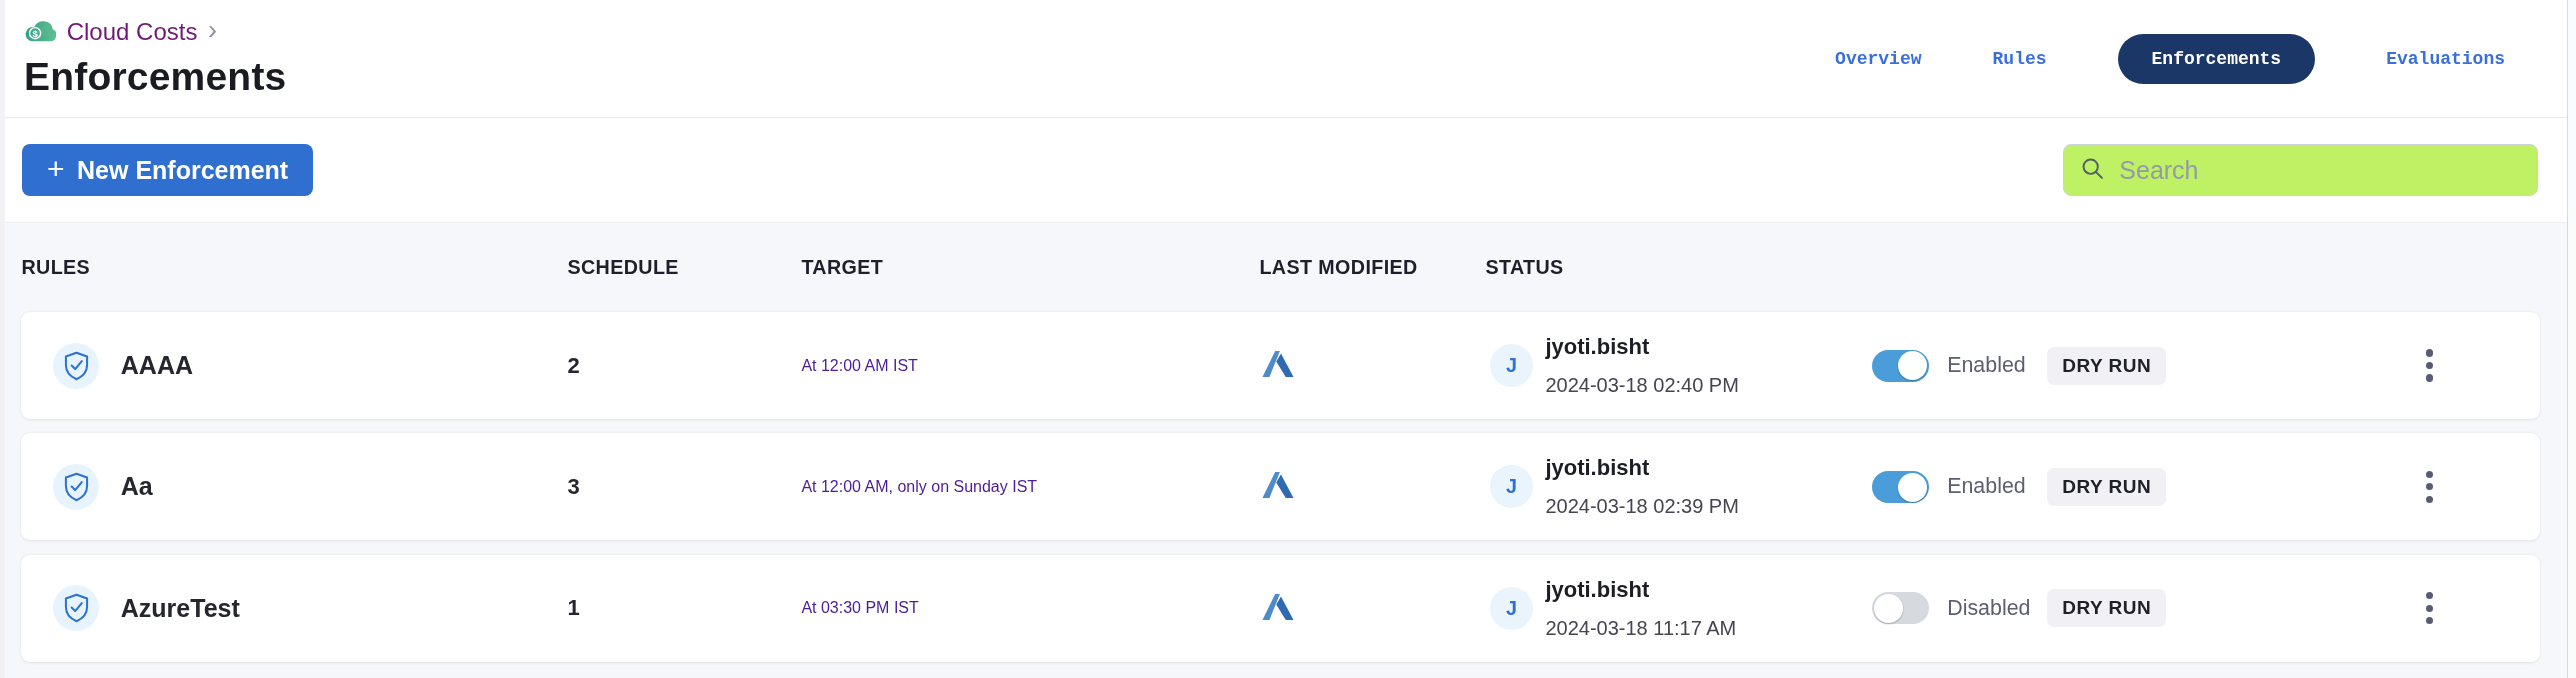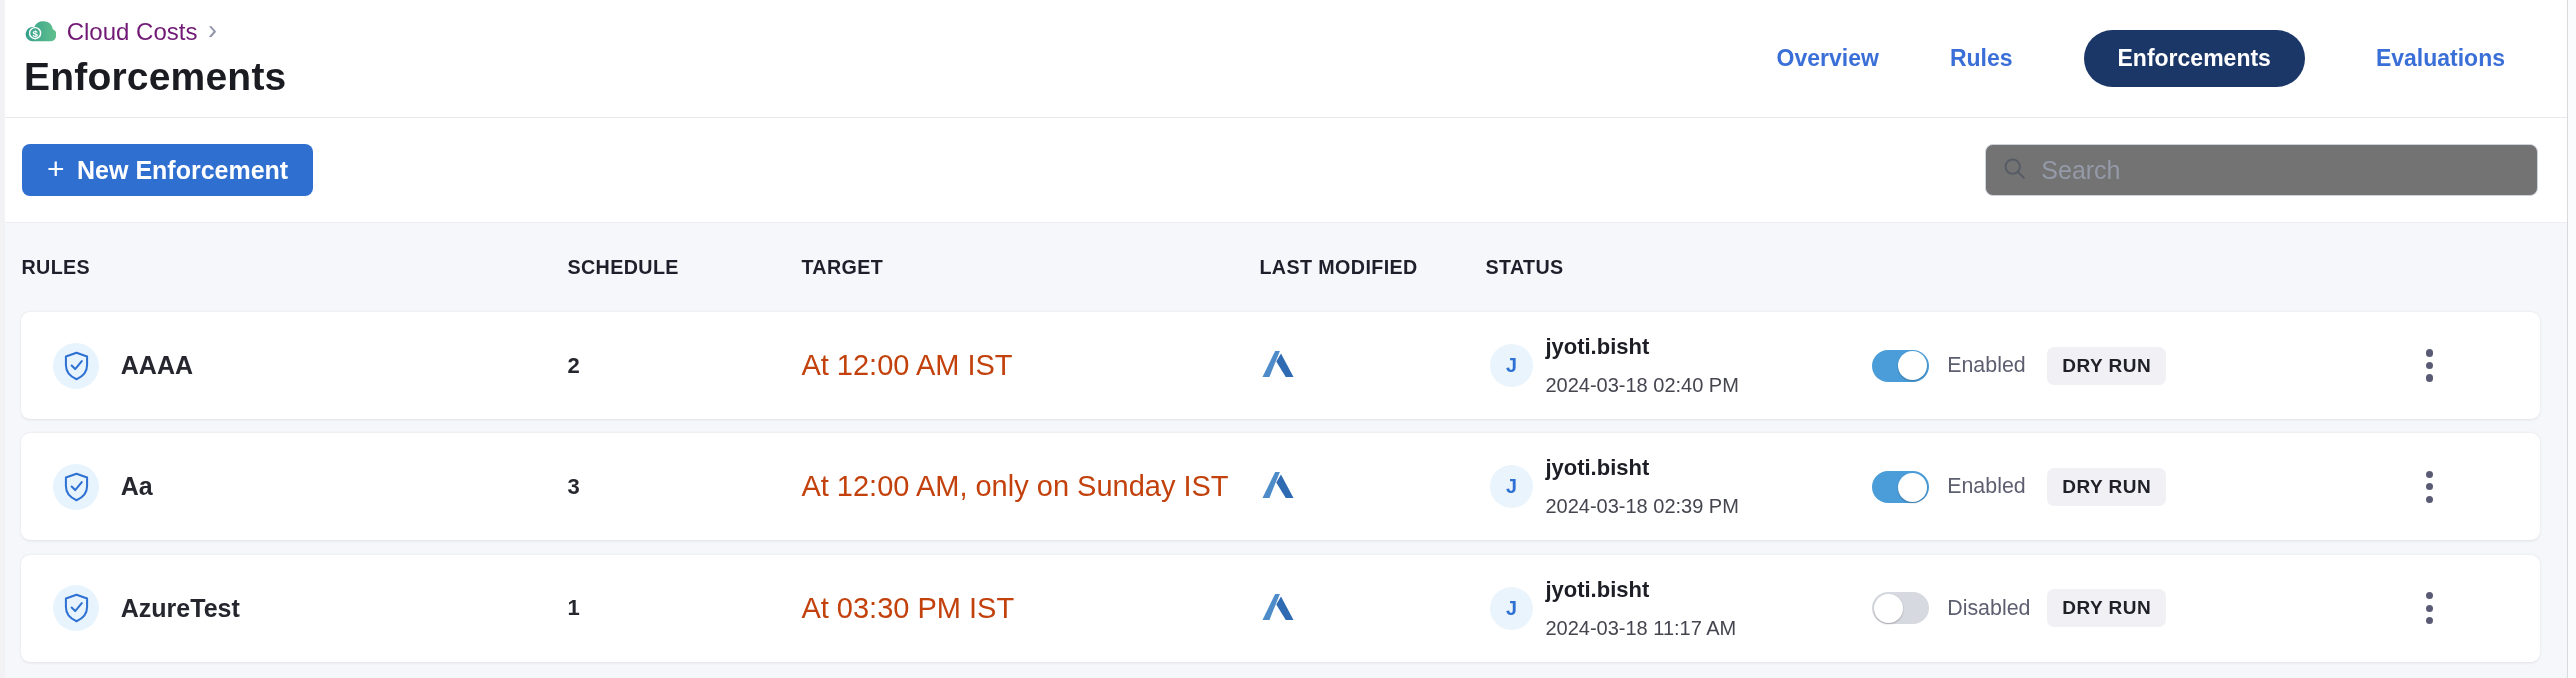--- a/index.html
+++ b/index.html
@@ -15,51 +15,51 @@
   
   .header-band { height:118px; background:#fff; border-bottom:1.8px solid #e9eaee;
     display:flex; justify-content:space-between; align-items:center; padding:0 71px 0 24px; }
   .crumb-title { display:flex; flex-direction:column; justify-content:center; gap:9px; }
   .breadcrumb { display:flex; align-items:center; gap:10.7px; }
   .breadcrumb .crumb-label { color:#701a75; font-size:24px; }
   .breadcrumb .chevron { color:#8d92a6; font-size:27px; line-height:1; margin-top:-3.6px; }
   .page-title { font-size:39px; font-weight:700; color:#1b1c22; letter-spacing:0.2px; }
 
   .tabs { display:flex; align-items:center; gap:71px; }
-  .tab { color:#3b6fd8; font-size:23px; font-weight:600; cursor:pointer; white-space:nowrap; }
+  .tab { color:#3b6fd8; font-size:18px; font-weight:600; cursor:pointer; white-space:nowrap;font-family:Liberation Mono, monospace; }
   .tab.active { background:#1b3768; color:#fff; border-radius:892px; padding:15px 34px; font-weight:700; }
 
   
   .toolbar { height:105px; background:#fff; border-bottom:1.8px solid #eceef2;
     display:flex; align-items:center; justify-content:space-between; padding:0 38px 0 22px; }
   .new-btn { display:flex; align-items:center; gap:12.5px; background:#2e6fd0; color:#fff;
     border:none; border-radius:8px; height:52px; padding:0 25px; font-size:25px; font-weight:700;
     font-family:"Liberation Sans", sans-serif; cursor:pointer; }
   .new-btn .plus { font-size:30px; font-weight:400; line-height:1; margin-top:-2.7px; }
-  .search-box { display:flex; align-items:center; gap:14.3px; width:553px; height:52px;
-    border:1.8px solid #ced2dc; border-radius:8px; background:#737373; padding:0 16px; }
+  .search-box { display:flex; align-items:center; gap:14.3px; width:475px; height:52px;
+    border:1.8px solid #ced2dc; border-radius:8px; background:#bef264; padding:0 16px; }
   .search-box input { border:none; outline:none; flex:1; font-size:25px; color:#25262e;
     font-family:"Liberation Sans", sans-serif; background:transparent; }
   .search-box input::placeholder { color:#949aa8; }
 
   
   .table-area { background:#f6f7fa; height:456px; }
   .grid { display:grid; grid-template-columns:546px 234px 458px 226px 385px 523px 1fr; align-items:center; }
   .thead { height:89px; margin-left:21.4px; width:2519px; }
   .th { font-size:19.7px; font-weight:700; color:#1d1f2b; letter-spacing:0.4px; }
   .th.name { padding-left:33px; }
 
   .row-card { width:2519px; height:107px; margin:0 0 14.3px 21.4px; background:#fff;
     border-radius:9px; box-shadow:0 0.9px 2.7px rgba(40,41,61,.10); cursor:pointer; }
   .cell-name { display:flex; align-items:center; gap:21.4px; padding-left:32px; }
   .icon-circle { width:46px; height:46px; border-radius:50%; background:#e7f4fd;
     display:flex; align-items:center; justify-content:center; flex:none; }
   .name-text { font-size:25px; font-weight:600; color:#25262e; }
   .rules-text { font-size:22px; font-weight:600; color:#25262e; }
-  .schedule-text { font-size:29px; color:#c2410c; }
+  .schedule-text { font-size:16px; color:#4c1d95; }
 
   .cell-modified { display:flex; align-items:center; gap:12.5px; padding-left:4.5px; }
   .avatar { width:43px; height:43px; border-radius:50%; background:#e9f4fc; flex:none;
     display:flex; align-items:center; justify-content:center; font-size:19.7px; font-weight:600; color:#2e71d2; }
   .mod-lines { display:flex; flex-direction:column; gap:14px; }
   .mod-user { font-size:22px; font-weight:700; color:#1c1d25; }
   .mod-date { font-size:20px; color:#44454f; }
 
   .cell-status { display:flex; align-items:center; padding-left:1.8px; }
   .toggle { width:57px; height:32px; border-radius:16px; background:#d7d9e0; position:relative; flex:none; cursor:pointer; }

